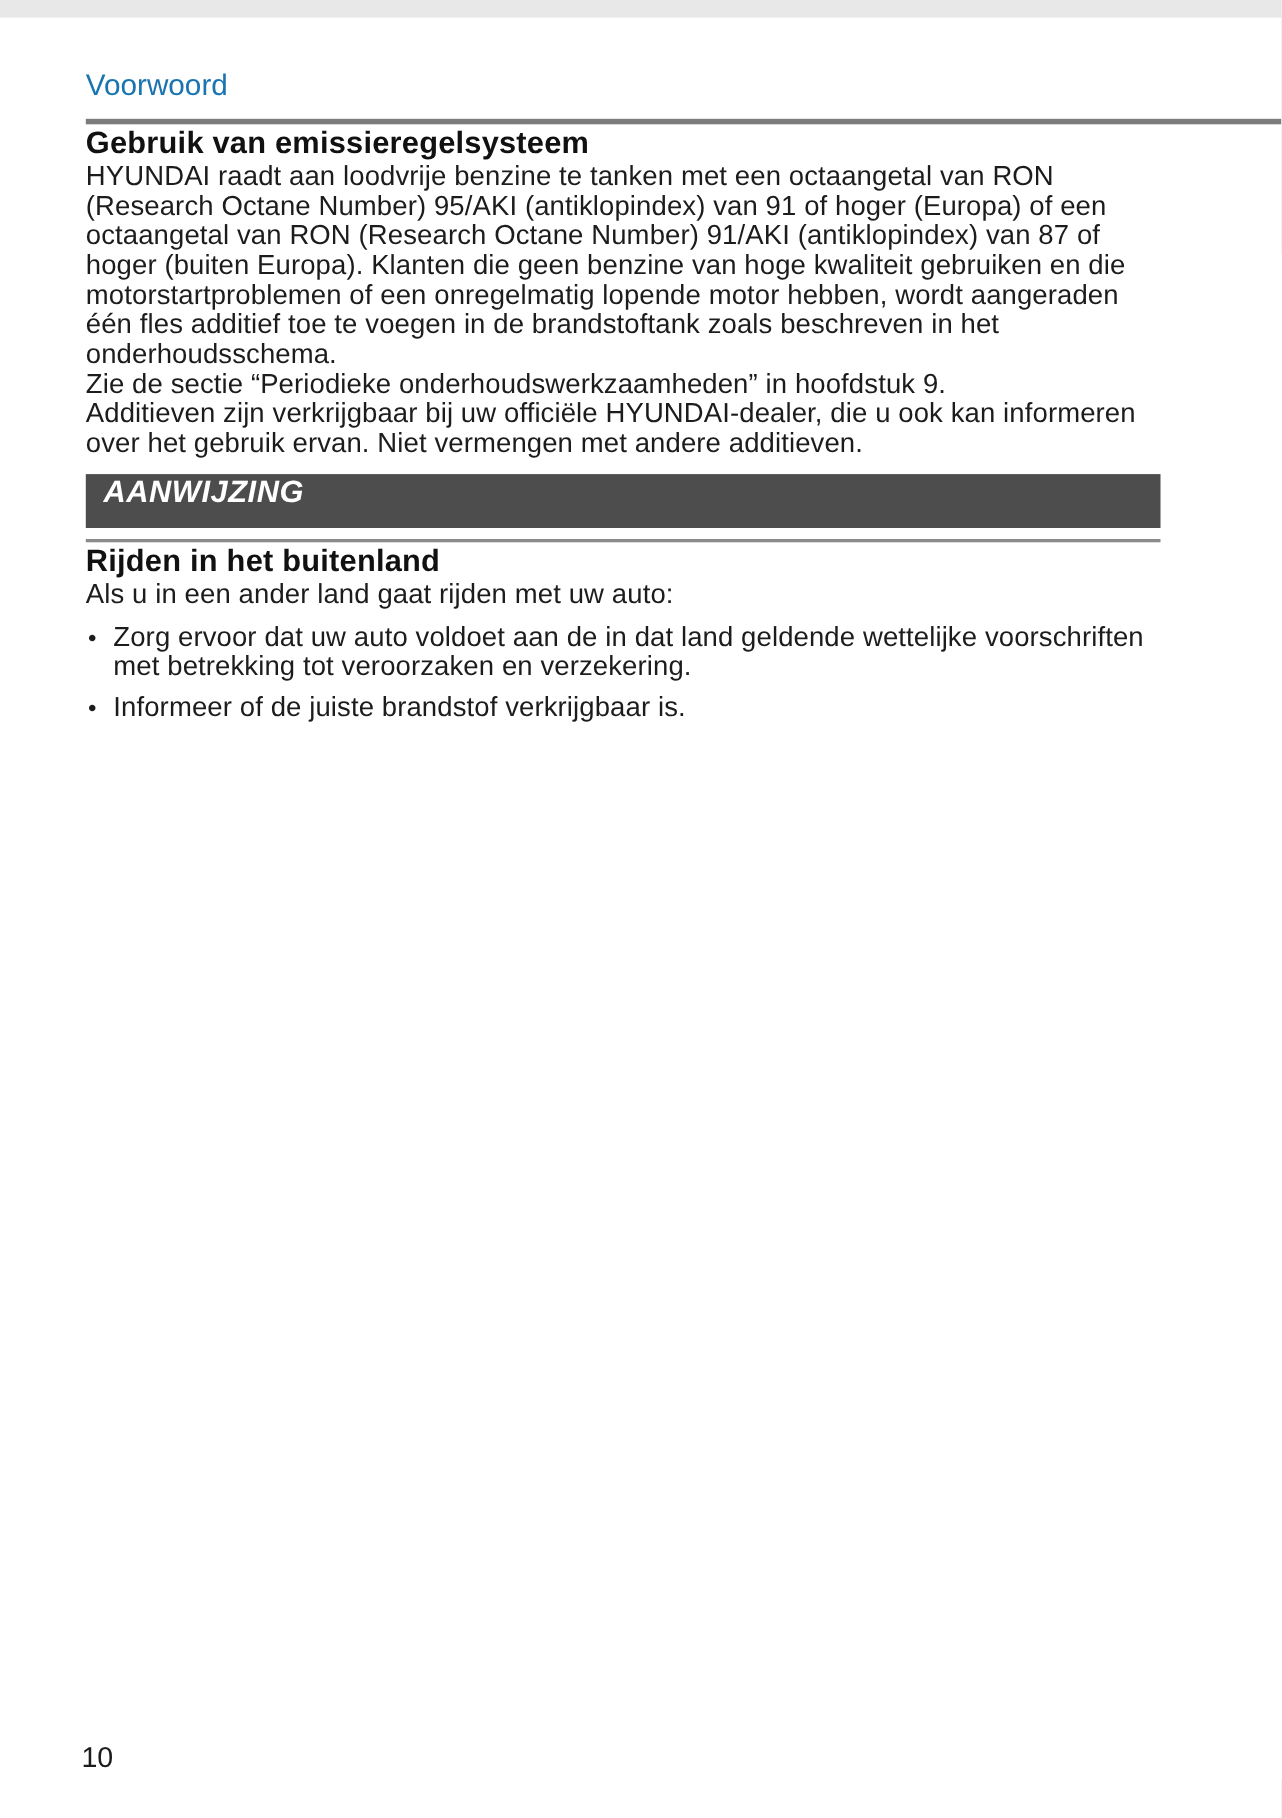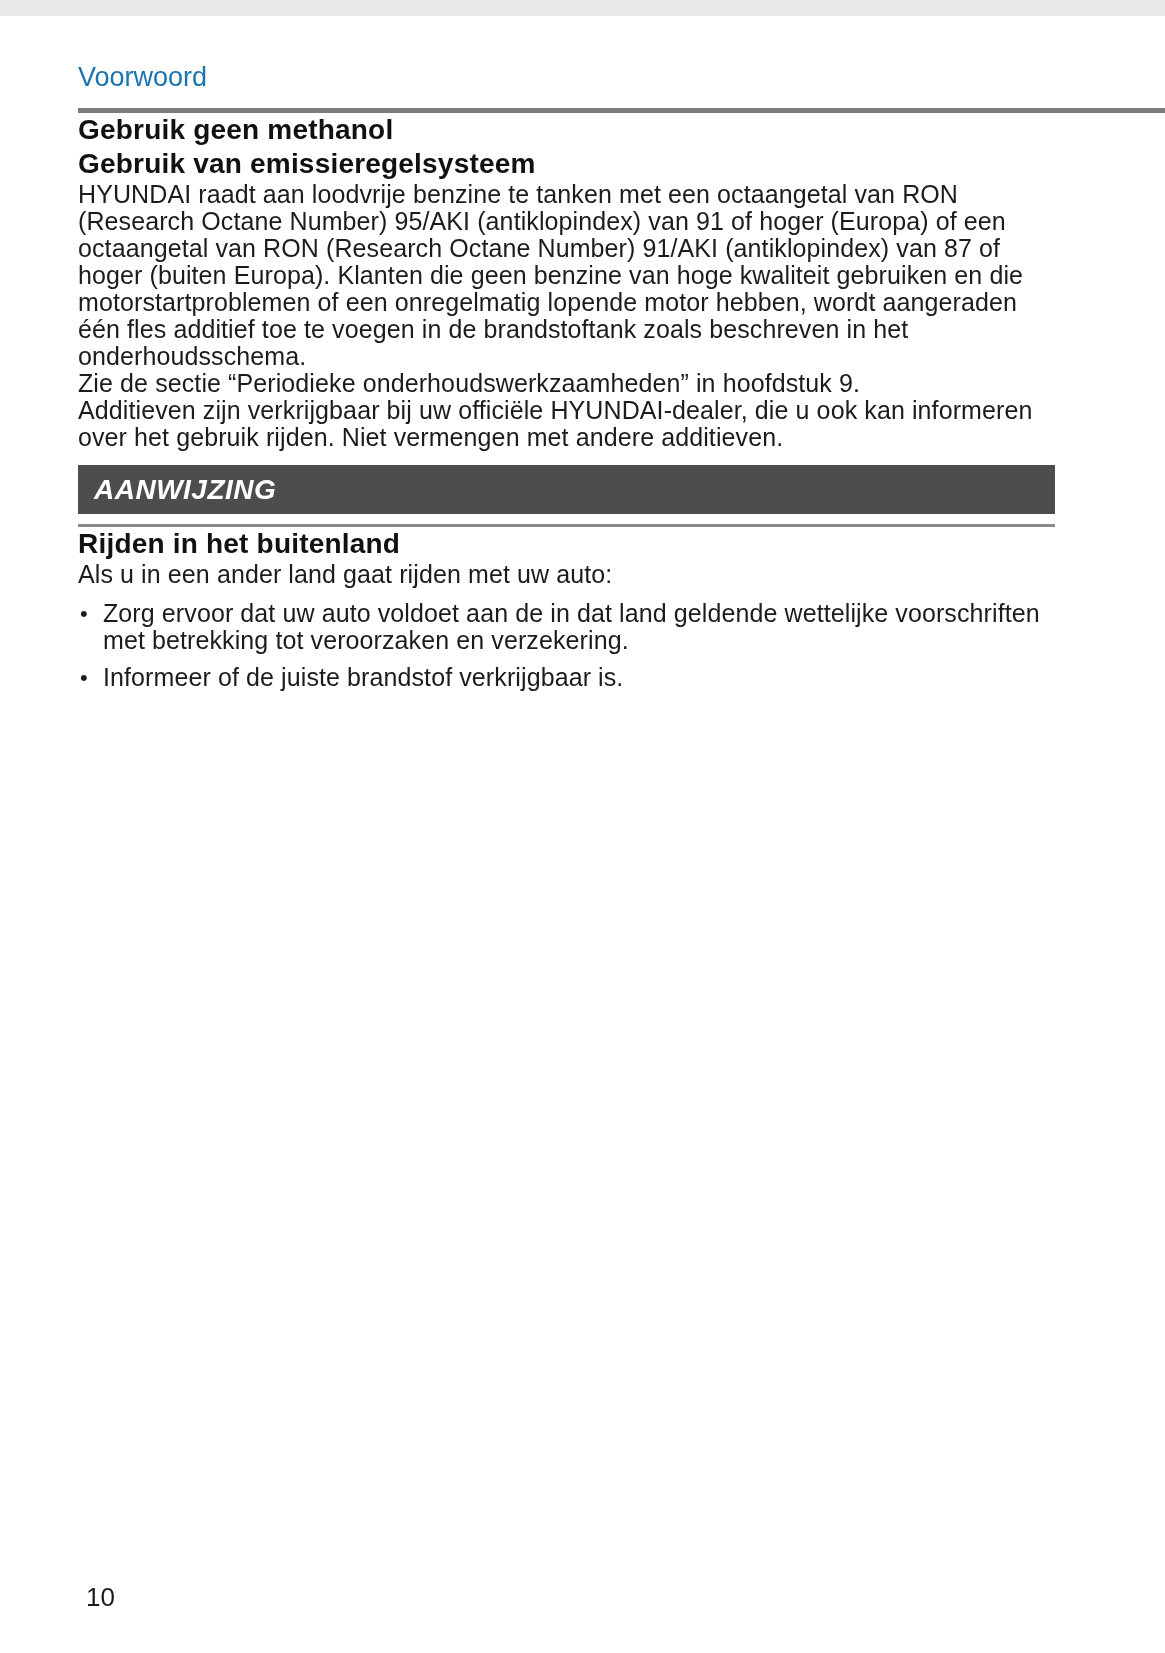--- a/index.html
+++ b/index.html
@@ -55,21 +55,20 @@
   .p-after-heading { margin-top: 5px; }
   .mt8  { margin-top: 8px; }
   .mt10 { margin-top: 10px; }
   .mt12 { margin-top: 12px; }
   .mt16 { margin-top: 16px; }
   .notice-banner {
     margin-top: 14px;
     height: 49px;
     background: #4d4d4d;
     display: flex;
-    align-items: center;
     padding-left: 16px;
     box-sizing: border-box;
   }
   .notice-title {
     color: #ffffff;
     font-size: 28px;
     font-weight: 700;
     font-style: italic;
     letter-spacing: 0.5px;
   }
@@ -94,43 +93,42 @@
     flex: 0 0 25px;
     font-size: 22px;
     line-height: 27px;
     text-align: left;
     padding-left: 2px;
     box-sizing: border-box;
   }
   .bullet-text { flex: 1; }
   .page-number {
     position: absolute;
-    left: 86px;
+    left: 74px;
     top: 1566px;
     font-size: 26px;
     line-height: 30px;
     color: #1c1c1c;
   }
 </style>
 </head>
 <body>
 
 <div class="page">
   <div class="content">
 
     <div class="page-title">Voorwoord</div>
 
     <div class="header-rule"></div>
 
-    <h2 class="section-heading h-methanol">Gebruik geen methanol</h2>
 
     <h2 class="section-heading h-additieven">Gebruik van emissieregelsysteem</h2>
     <p class="body-text mt8">HYUNDAI raadt aan loodvrije benzine te tanken met een octaangetal van RON (Research Octane Number) 95/AKI (antiklopindex) van 91 of hoger (Europa) of een octaangetal van RON (Research Octane Number) 91/AKI (antiklopindex) van 87 of hoger (buiten Europa). Klanten die geen benzine van hoge kwaliteit gebruiken en die motorstartproblemen of een onregelmatig lopende motor hebben, wordt aangeraden één fles additief toe te voegen in de brandstoftank zoals beschreven in het onderhoudsschema.</p>
     <p class="body-text mt16">Zie de sectie “Periodieke onderhoudswerkzaamheden” in hoofdstuk 9.</p>
-    <p class="body-text mt10">Additieven zijn verkrijgbaar bij uw officiële HYUNDAI-dealer, die u ook kan informeren over het gebruik rijden. Niet vermengen met andere additieven.</p>
+    <p class="body-text mt10">Additieven zijn verkrijgbaar bij uw officiële HYUNDAI-dealer, die u ook kan informeren over het gebruik ervan. Niet vermengen met andere additieven.</p>
 
     <div class="notice-banner">
       <span class="notice-title">AANWIJZING</span>
     </div>
 
     <div class="notice-rule"></div>
 
     <h2 class="section-heading h-buitenland">Rijden in het buitenland</h2>
     <p class="body-text mt8">Als u in een ander land gaat rijden met uw auto:</p>
 

